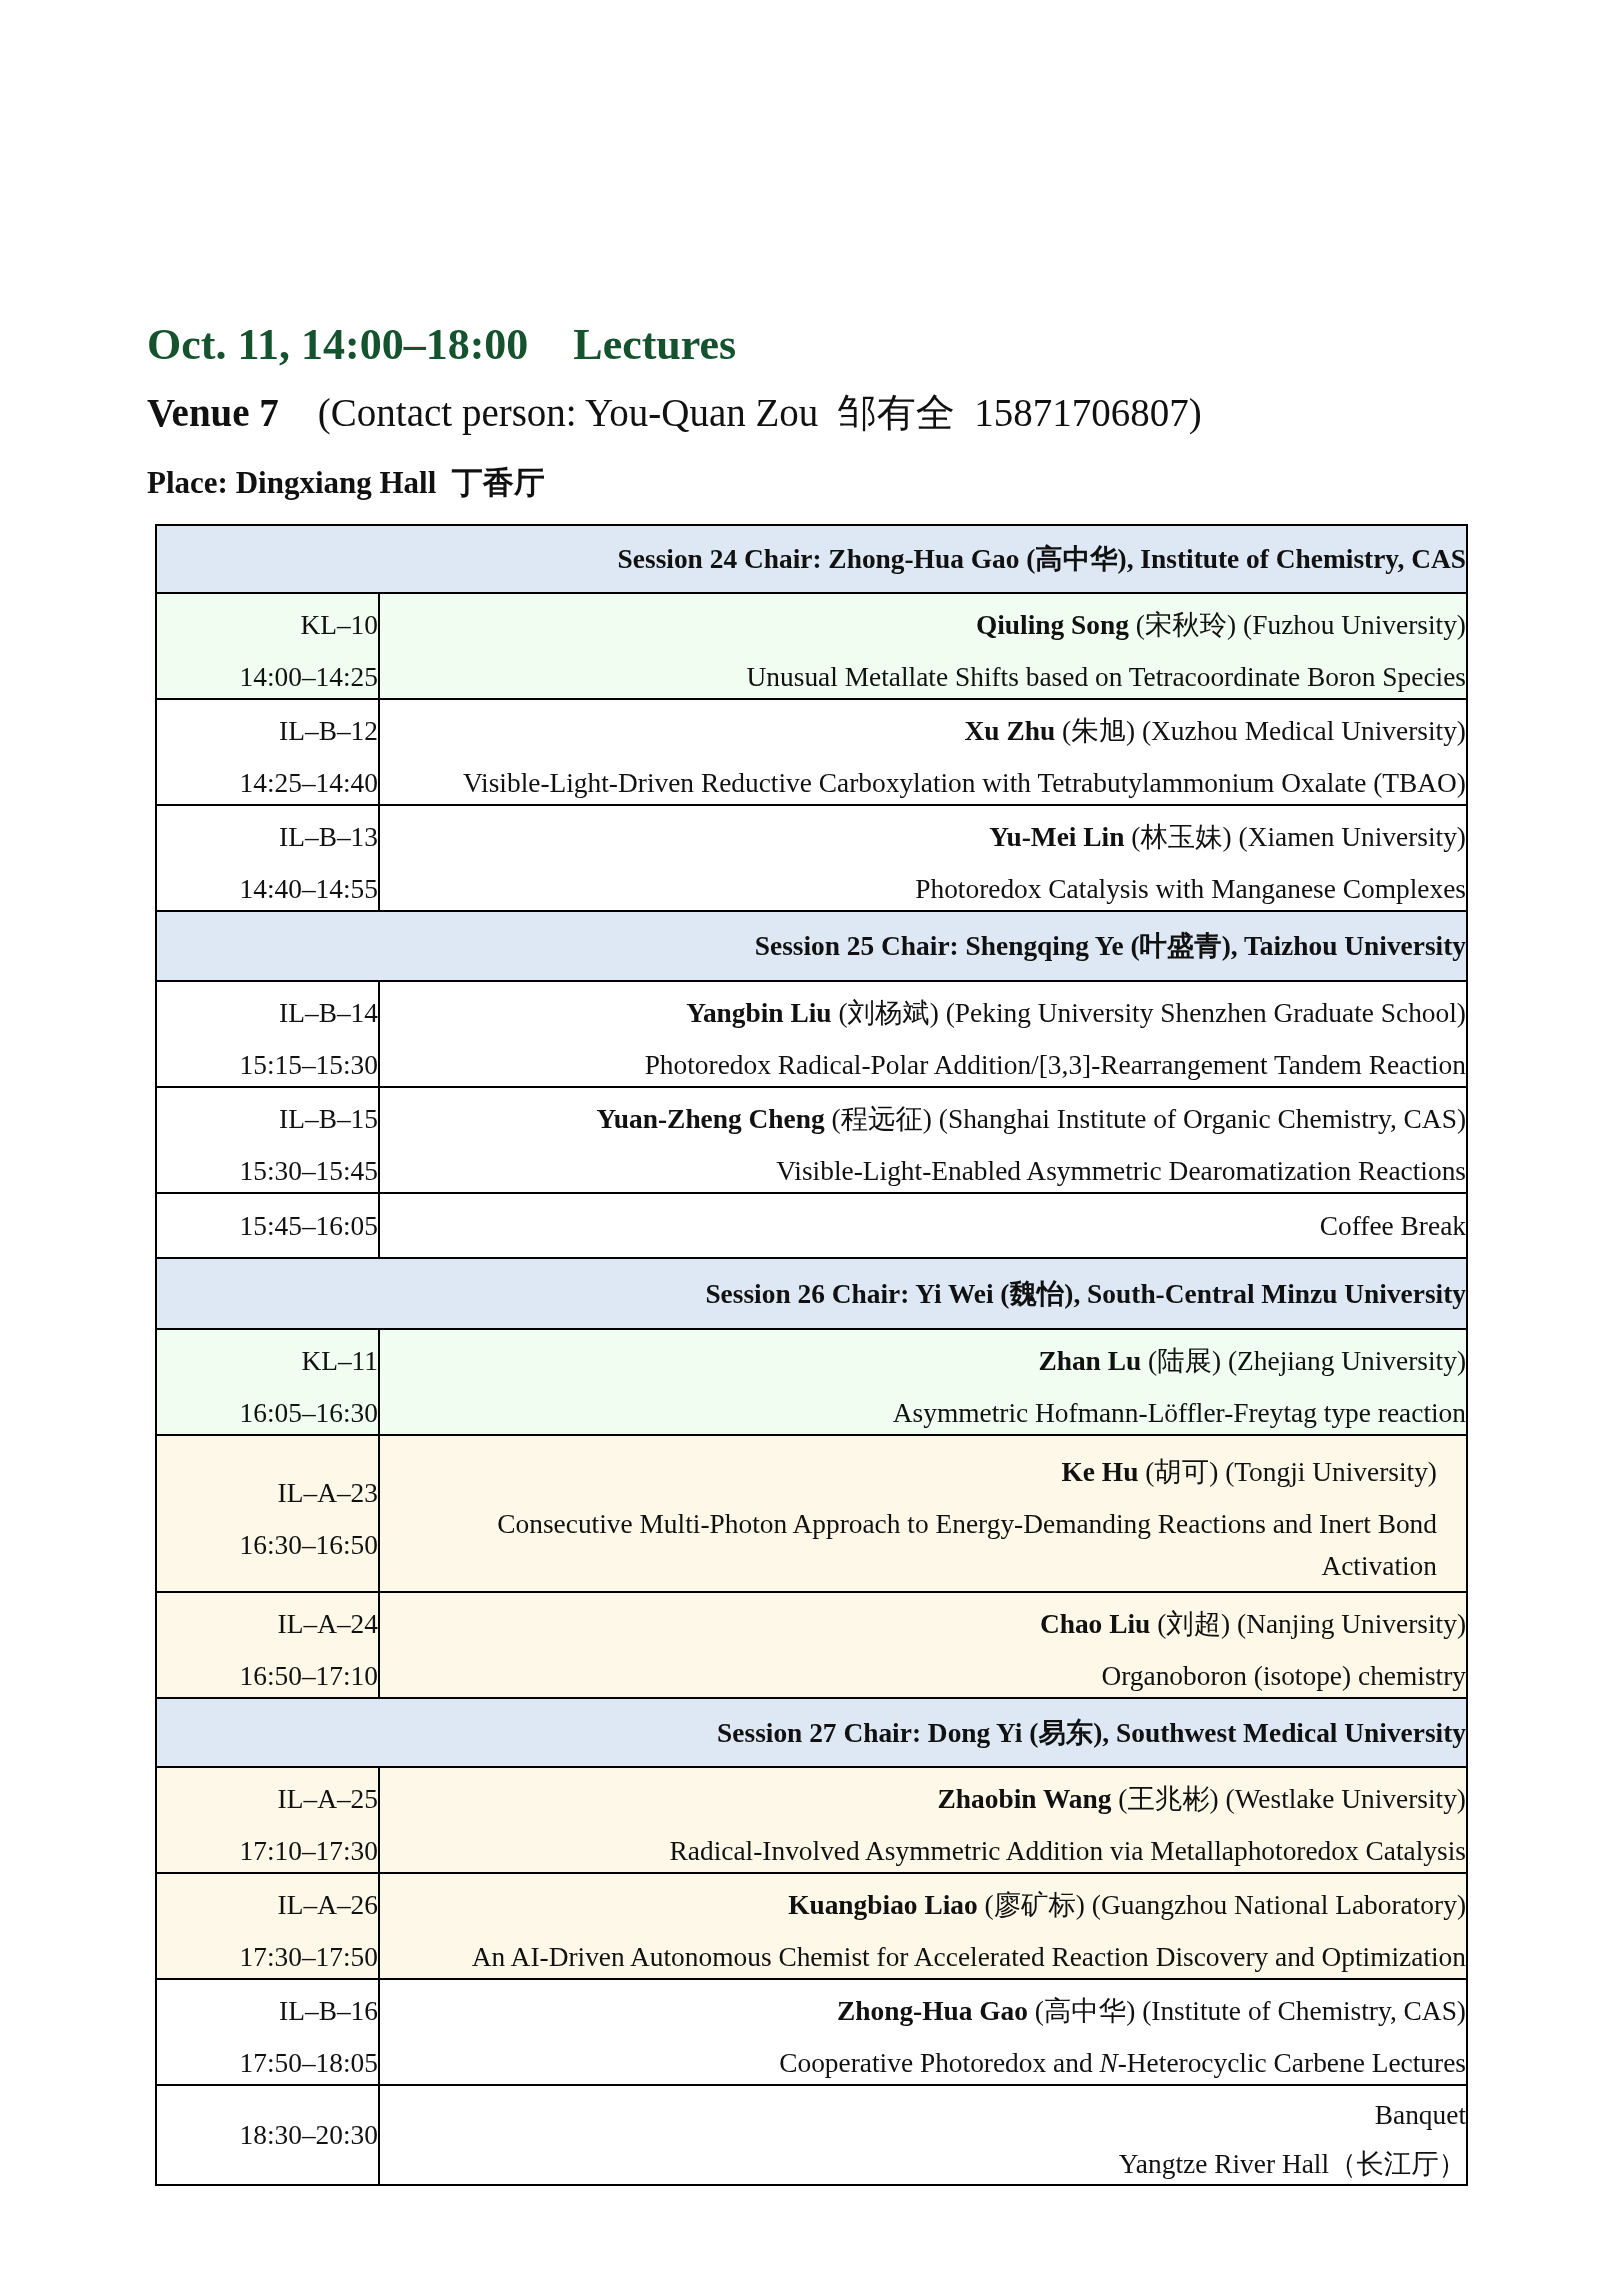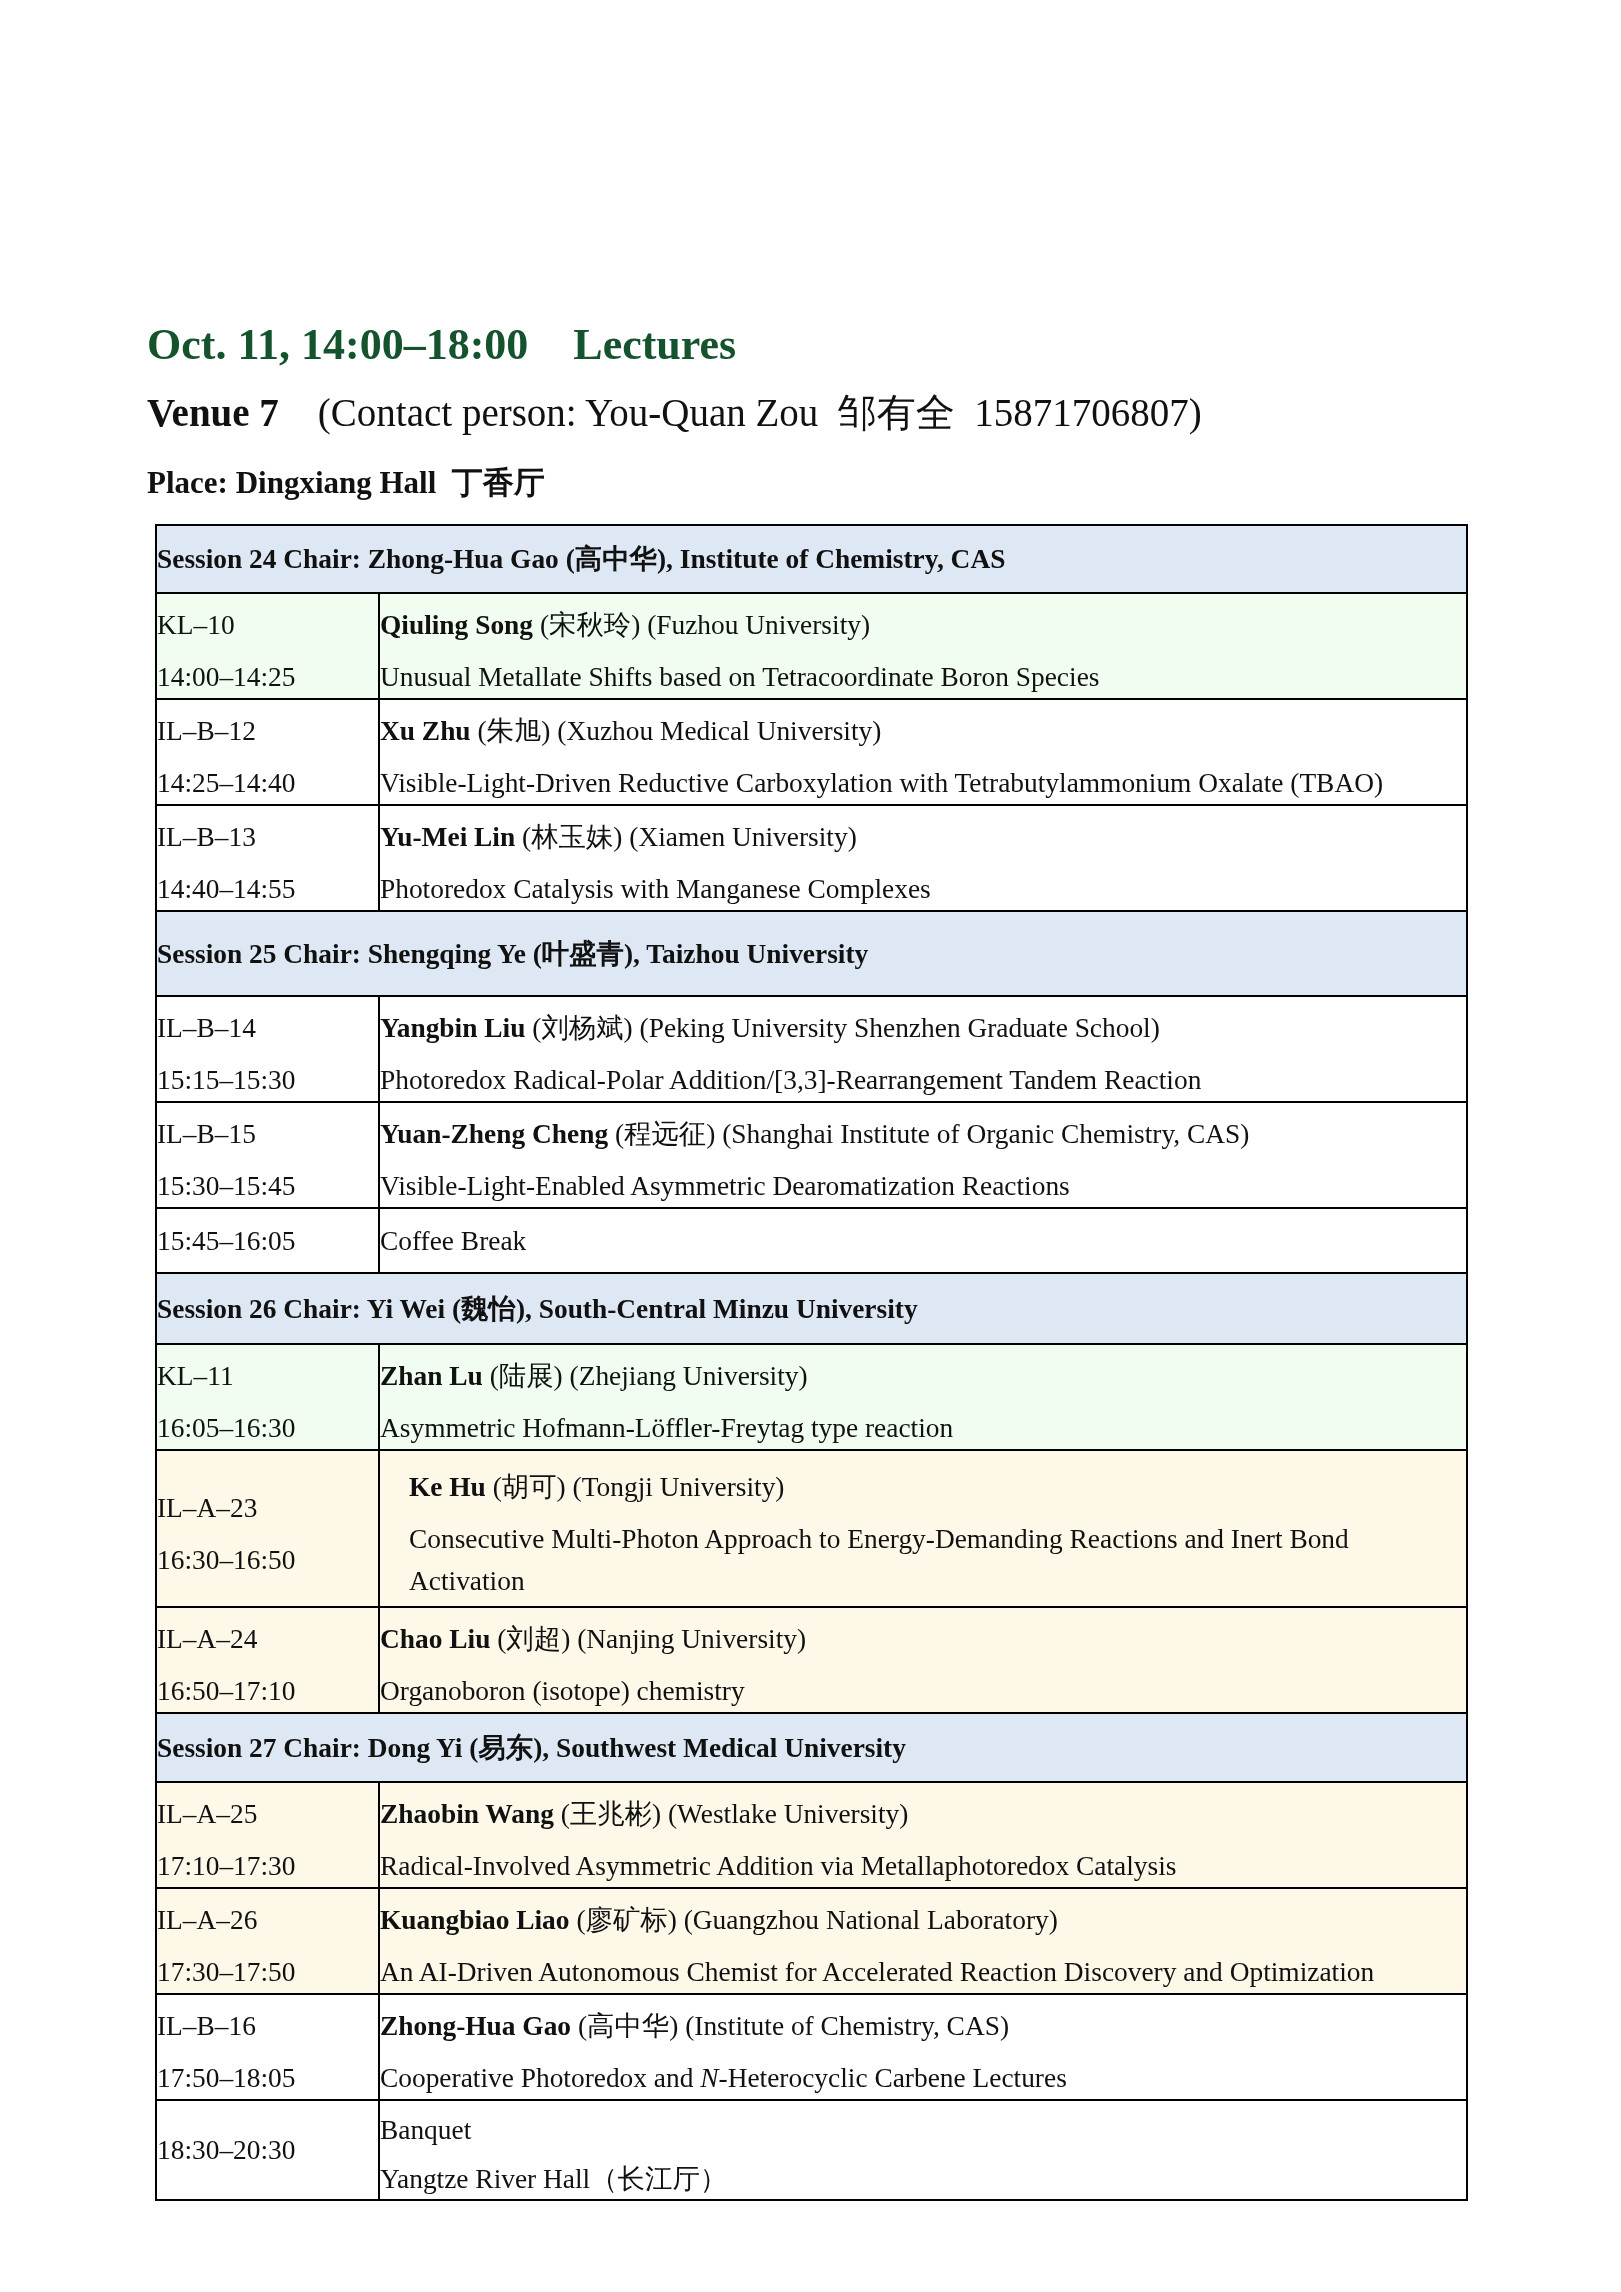--- a/index.html
+++ b/index.html
@@ -19,21 +19,21 @@
   .venue .gap { display: inline-block; width: 39px; }
   .place {
     position: absolute; left: 147px; top: 463px; font-size: 31px; font-weight: bold; line-height: 39px; white-space: pre;
   }
   table.schedule {
     position: absolute; left: 155px; top: 524px; width: 1311px;
     border-collapse: collapse; table-layout: fixed;
     font-size: 27.4px;
   }
   table.schedule td {
-    border: 2.9px solid #000; padding: 0; text-align: left; vertical-align: middle; line-height: 42px;
+    border: 2.9px solid #000; padding: 0; text-align: right; vertical-align: middle; line-height: 42px;
   }
   col.c1 { width: 223px; }
   col.c2 { width: 1088px; }
   tr.session td { background: #dde8f4; font-weight: bold; font-size: 27.4px; }
   tr.kl td { background: #f0fdf0; }
   tr.ila td { background: #fdf8e8; }
   tr.plain td { background: #ffffff; }
   .speaker { font-weight: bold; }
   .line { display: block; margin-top: 10px; }
   i { font-style: italic; }
@@ -81,21 +81,21 @@
       <td>
           <span class="line">IL–B–13</span>
           <span class="line">14:40–14:55</span>
         </td>
       <td>
           <span class="line"><span class="speaker">Yu-Mei Lin</span> <span>(林玉妹)</span> <span>(Xiamen University)</span></span>
           <span class="line">Photoredox Catalysis with Manganese Complexes</span>
         </td>
     </tr>
 
-    <tr class="session" style="height:85px">
+    <tr class="session" style="height:70px">
       <td colspan="2">Session 25 Chair: Shengqing Ye (叶盛青), Taizhou University</td>
     </tr>
     <tr class="plain" style="height:86px">
       <td>
           <span class="line">IL–B–14</span>
           <span class="line">15:15–15:30</span>
         </td>
       <td>
           <span class="line"><span class="speaker">Yangbin Liu</span> <span>(刘杨斌)</span> <span>(Peking University Shenzhen Graduate School)</span></span>
           <span class="line">Photoredox Radical-Polar Addition/[3,3]-Rearrangement Tandem Reaction</span>

